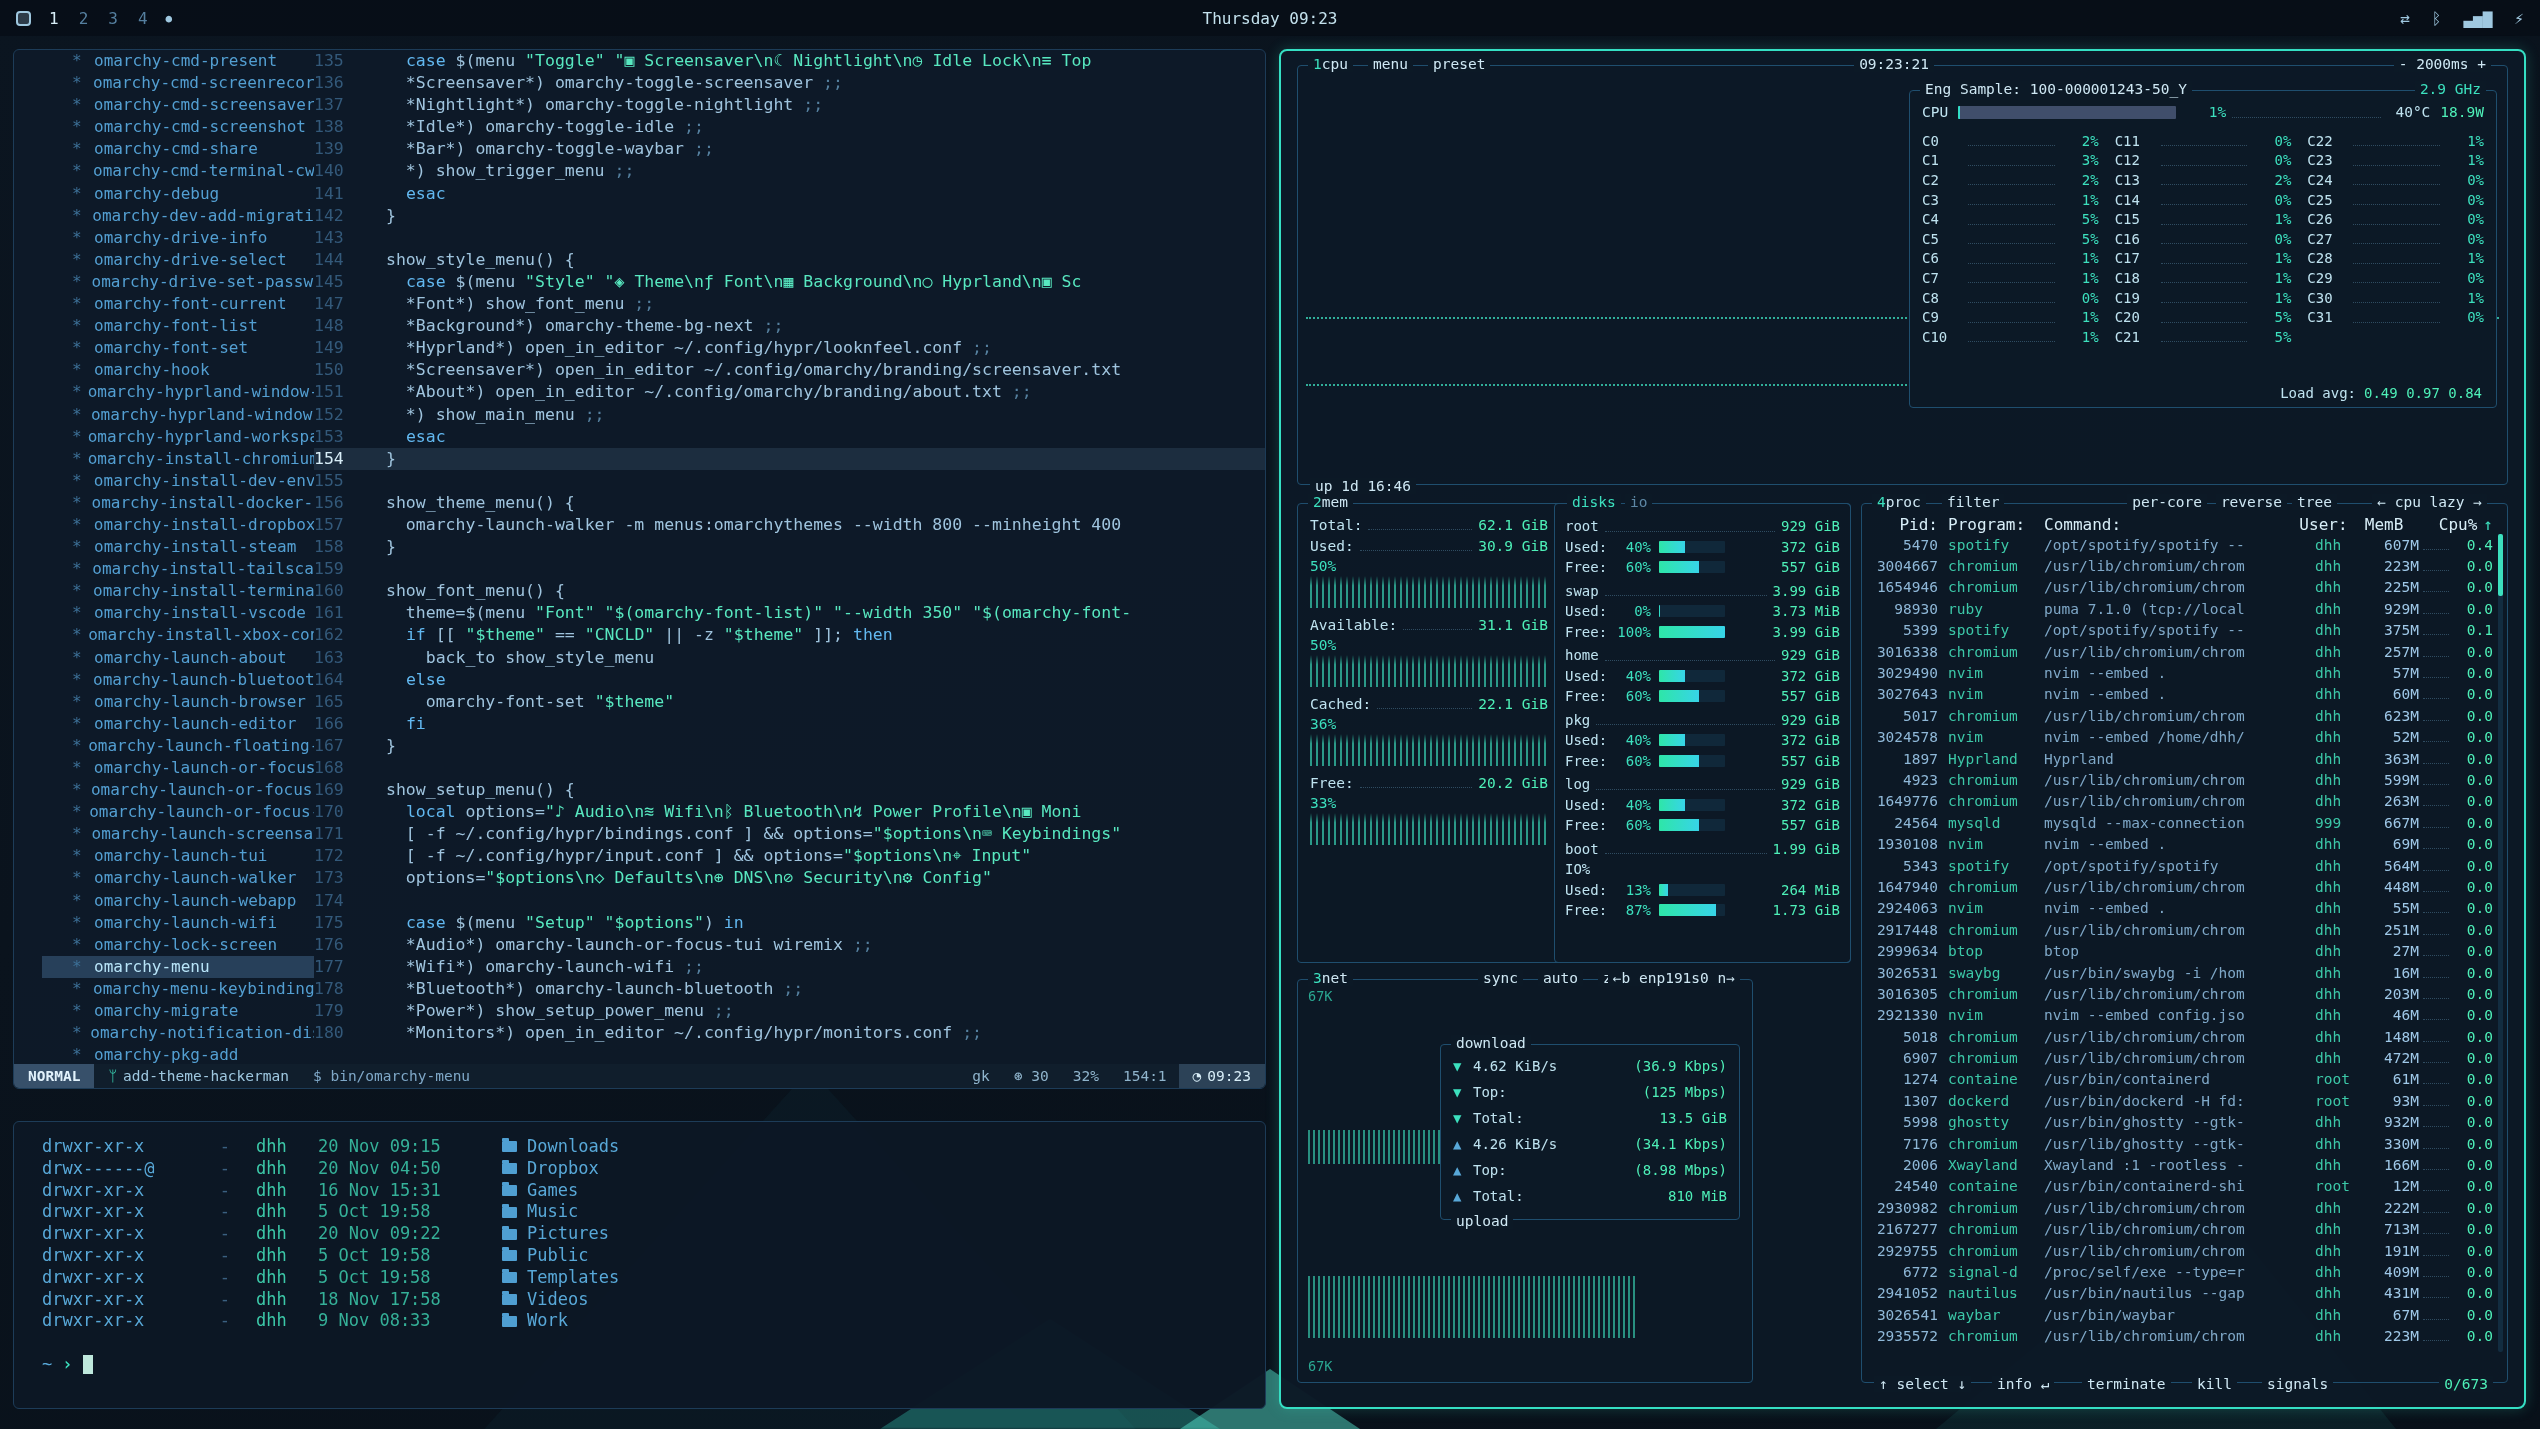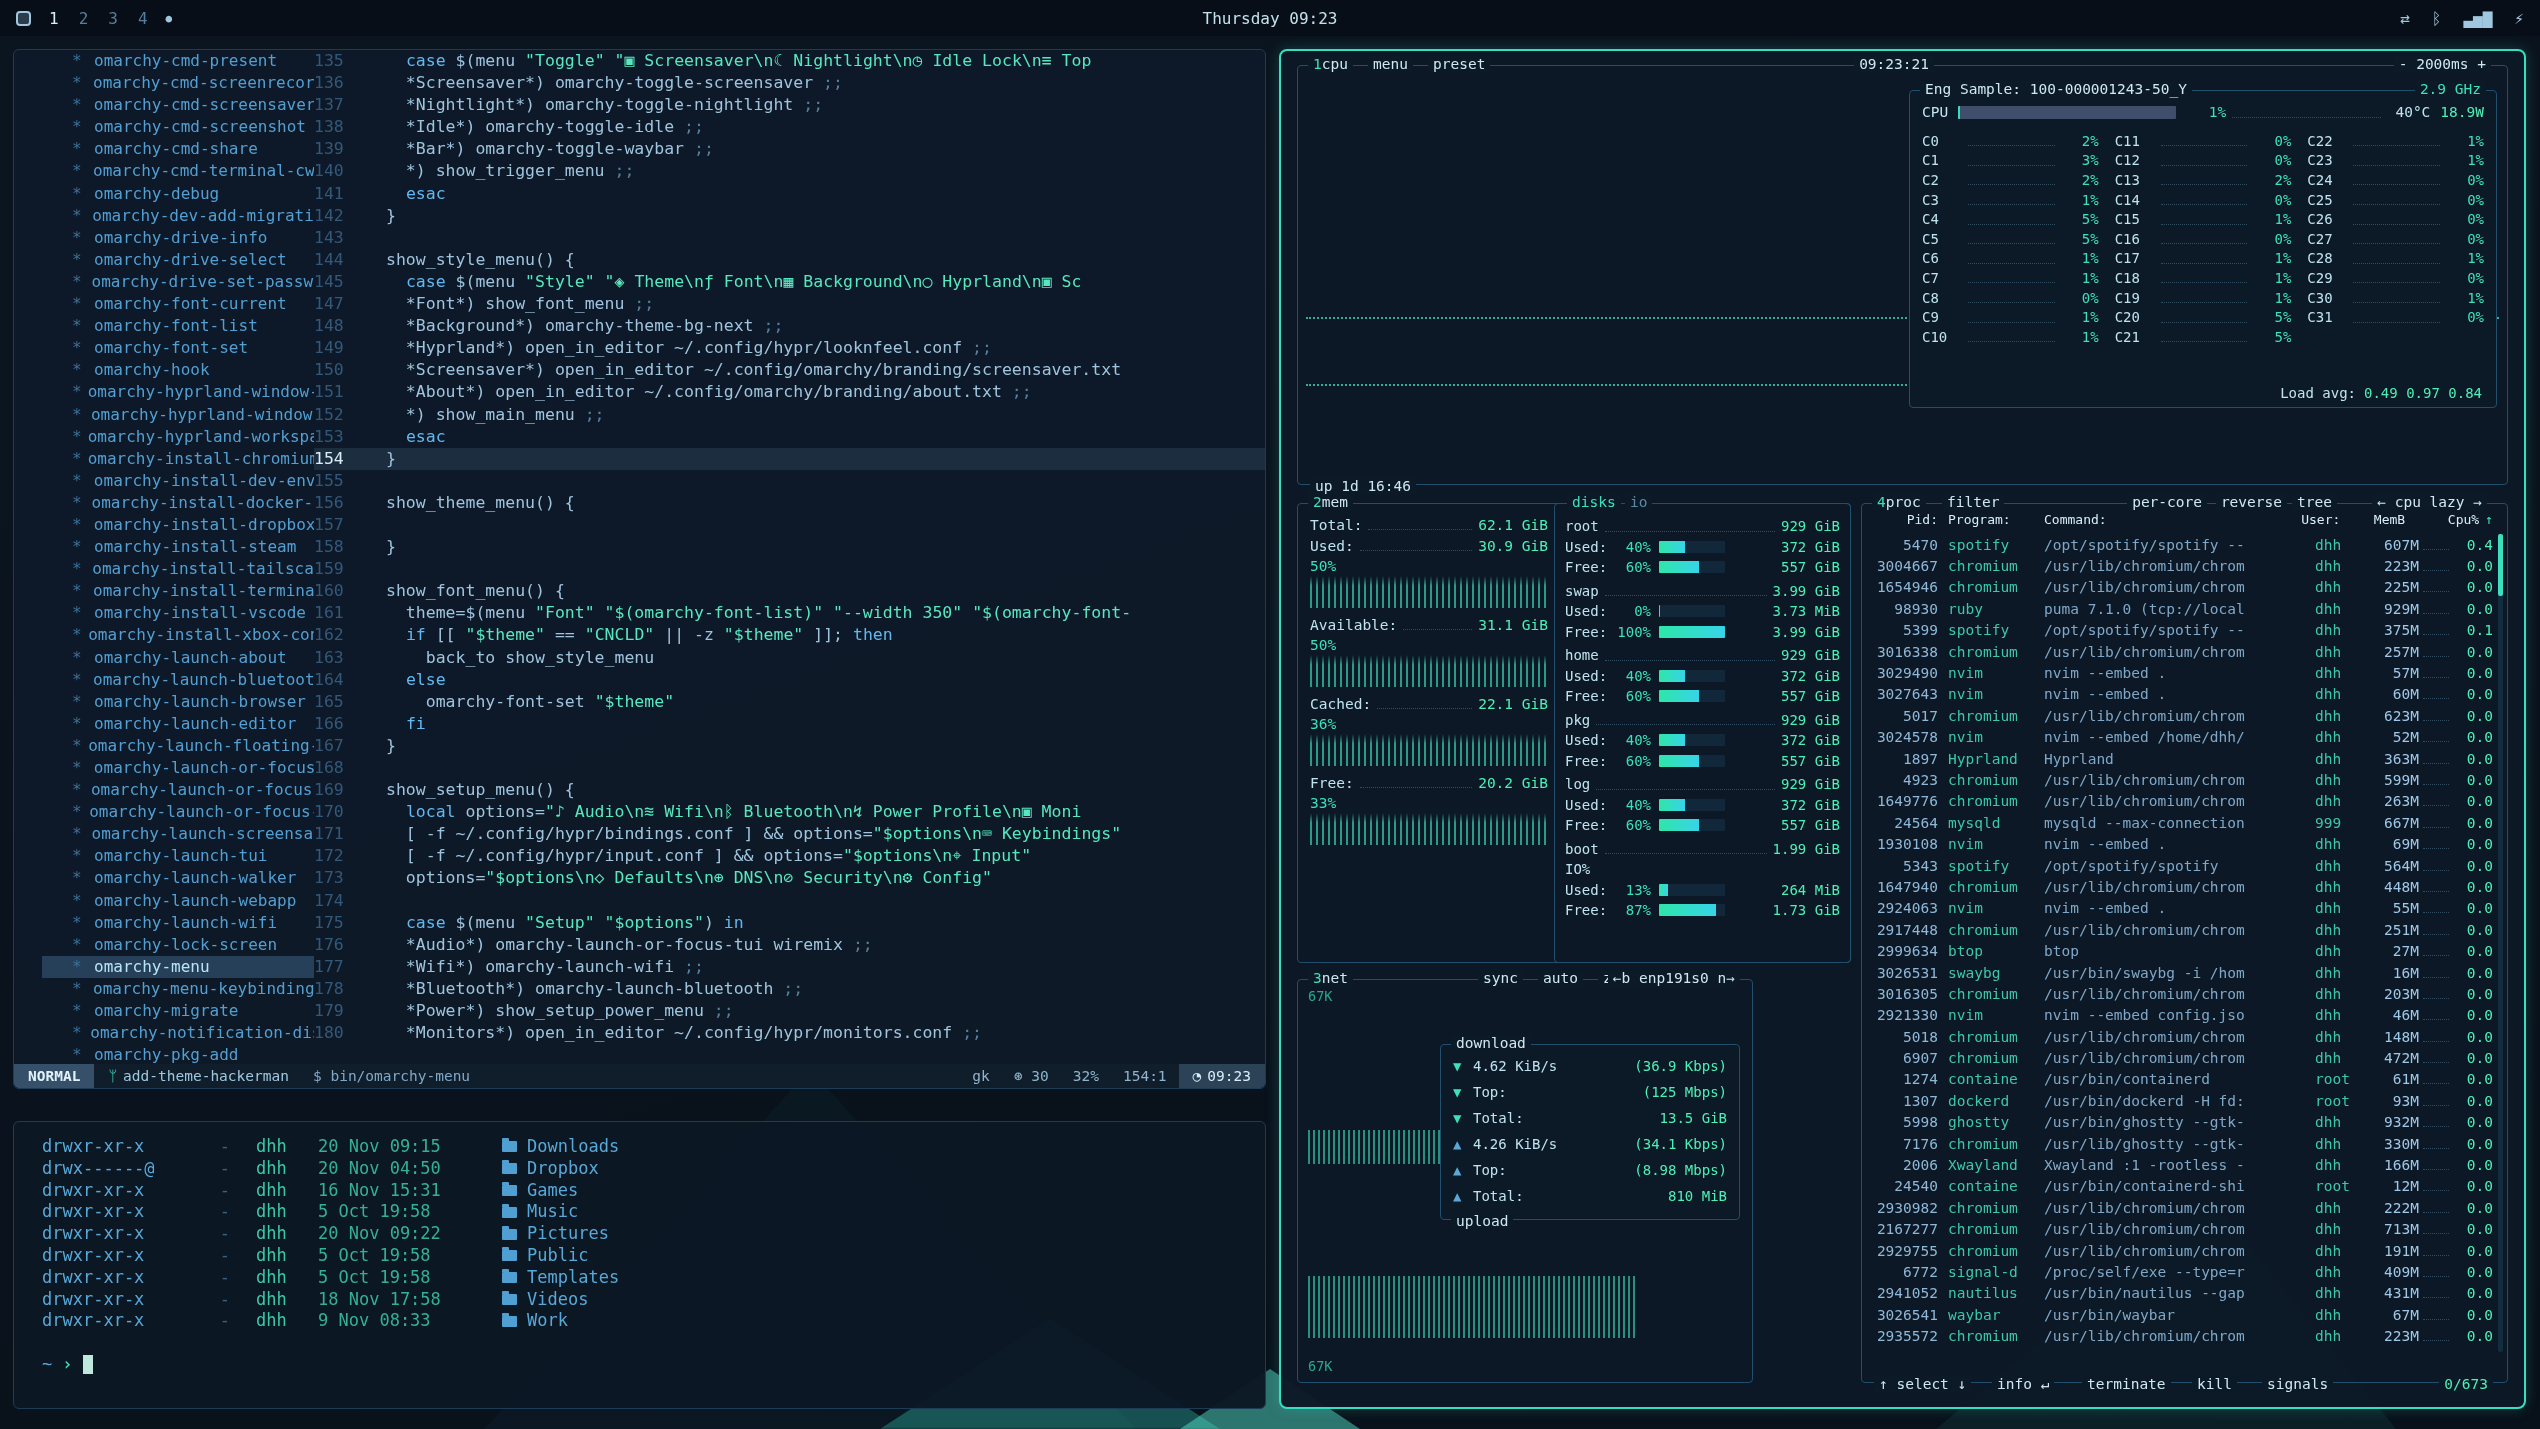--- a/index.html
+++ b/index.html
@@ -138,21 +138,21 @@
   .nb1{left:10px;top:150px;width:330px;height:34px}
   .nb2{left:10px;bottom:44px;width:330px;height:62px}
   .net-info{position:absolute;right:12px;top:64px;width:300px;height:176px;border:1px solid var(--bx);border-radius:4px;background:rgba(12,25,38,1);padding:8px 12px}
   .nrow{display:flex;height:26px;align-items:center;font-size:14px;color:#bfe3f0}
   .nrow .arr.down{color:var(--teal);width:20px}
   .nrow .arr.up{color:#58a8d8;width:20px}
   .nrow .nv{margin-left:auto;color:var(--green)}
 
   
   .proc-box{left:580px;top:452px;width:647px;height:880px;padding:8px 14px 6px 10px}
-  .phead{display:flex;height:22px;align-items:flex-start;color:#d8eef8;font-size:13px}
+  .phead{display:flex;height:22px;align-items:flex-end;color:#d8eef8;font-size:16px}
   .prow{display:flex;height:21.4px;align-items:center;font-size:14.5px}
   .cpid{width:66px;text-align:right;color:#8fb8d8;flex-shrink:0}
   .cprog{width:88px;margin-left:10px;color:#3cc8a8;overflow:hidden;flex-shrink:0}
   .ccmd{flex:1;margin-left:8px;color:#7fa8c8;overflow:hidden;white-space:nowrap}
   .cuser{width:52px;color:#3cc8a8;flex-shrink:0}
   .cmem{width:52px;text-align:right;color:#9fc8e8;flex-shrink:0}
   .cdots{width:26px;border-bottom:1px dotted rgba(90,140,170,.45);height:10px;margin:0 4px}
   .ccpu{width:40px;text-align:right;color:var(--green);flex-shrink:0}
   .phead .cprog,.phead .ccmd,.phead .cuser,.phead .cmem,.phead .ccpu,.phead .cpid{color:#d8eef8}
   .sortarrow{color:var(--teal);margin-left:6px}
@@ -533,20 +533,21 @@
           <span class="ct"></span>
         </div>
 
         <div class="code-row">
           <span class="ln">156</span>
           <span class="ct">show_theme_menu() {</span>
         </div>
 
         <div class="code-row">
           <span class="ln">157</span>
+          <span class="ct">  omarchy-launch-walker -m menus:omarchythemes --width 800 --minheight 400</span>
         </div>
 
         <div class="code-row">
           <span class="ln">158</span>
           <span class="ct">}</span>
         </div>
 
         <div class="code-row">
           <span class="ln">159</span>
           <span class="ct"></span>

